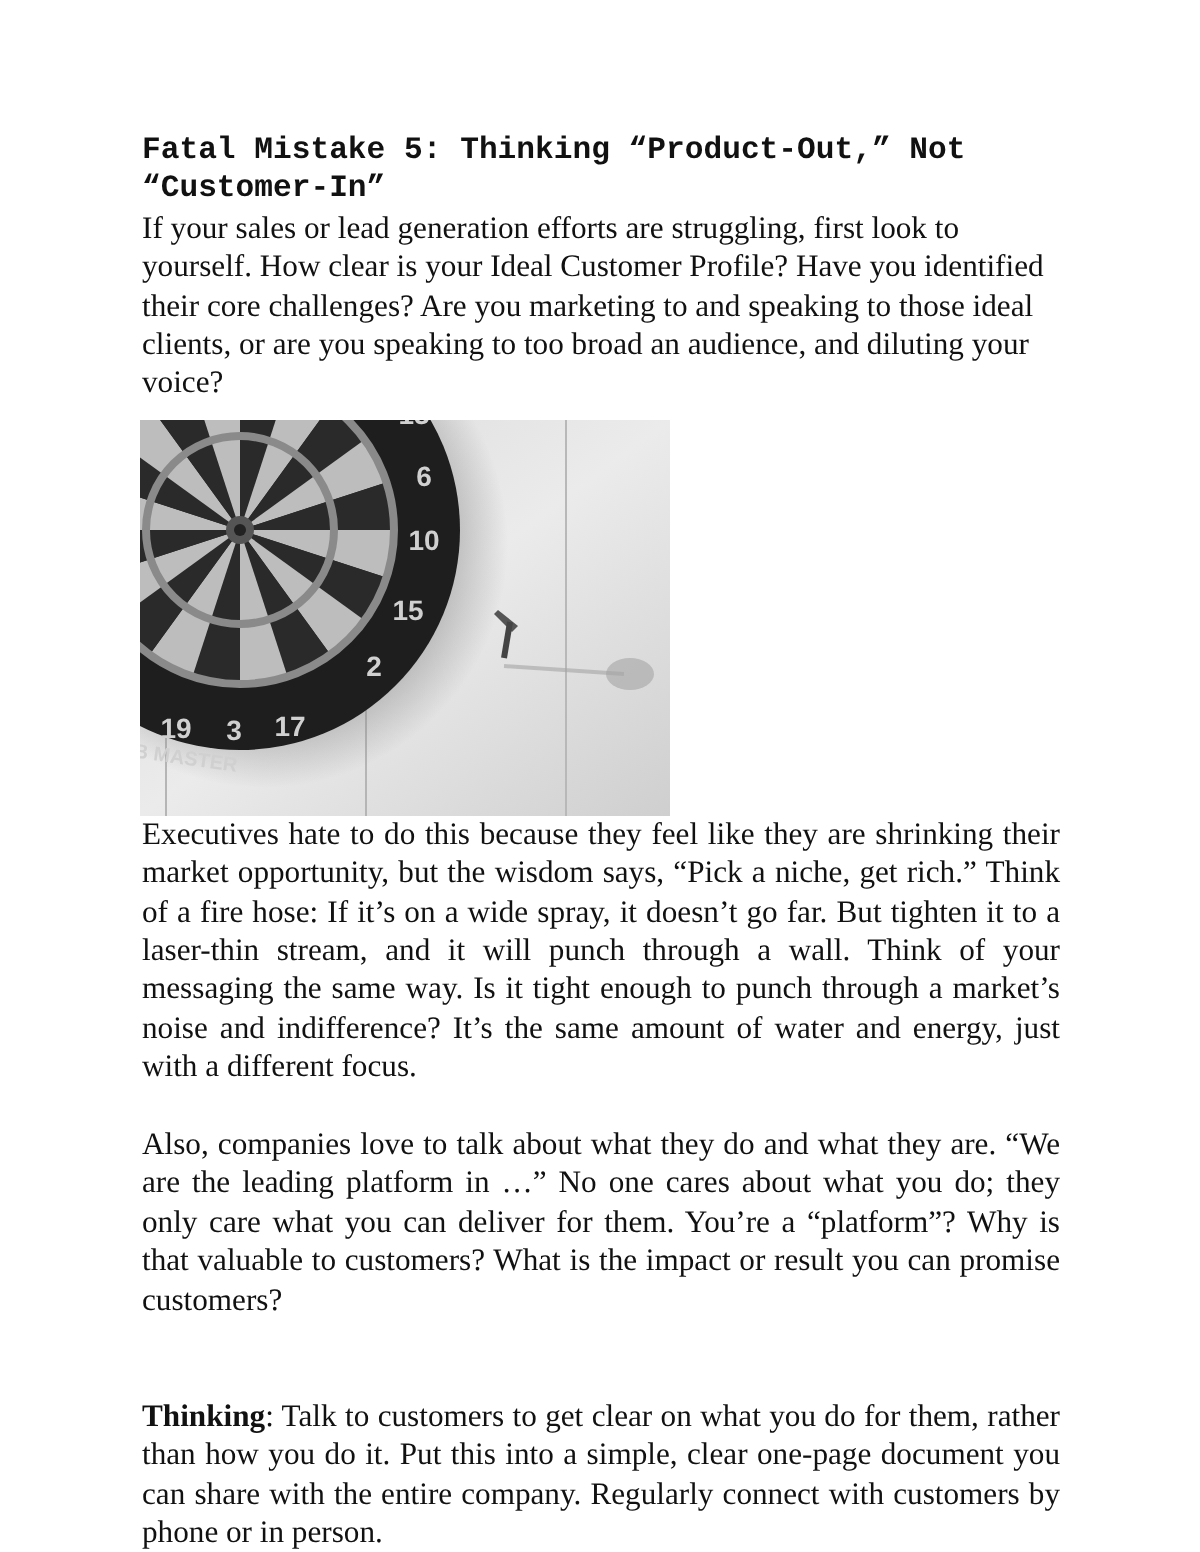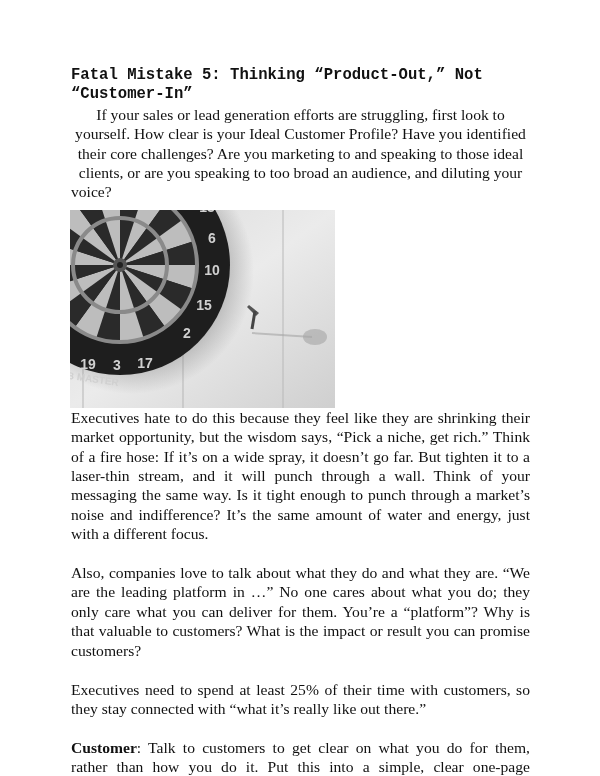--- a/index.html
+++ b/index.html
@@ -4,21 +4,21 @@
   <style>
     html, body { margin: 0; padding: 0; background: #ffffff; }
     body { width: 600px; height: 776px; position: relative; overflow: hidden; }
     .page {
       position: absolute; left: 71px; top: 66px; width: 459px;
       font-family: "Liberation Serif", "DejaVu Serif", serif;
       font-size: 15.6px; line-height: 19.4px; color: #111111;
     }
     .title { font-weight: bold; margin: 0; font-family: Liberation Mono, monospace; }
     p { margin: 0; text-align: justify; }
-    p.first { text-align: center; }
+    p.first { text-align: left; }
     .gap { height: 19.4px; }
     .photo { display: block; width: 265px; height: 198px; margin: 8px 0 0 -1px; }
     .just-last { text-align: justify; text-align-last: left; }
     b { font-weight: bold; }
   </style>
 </head>
 <body>
 
 <div class="page">
   <div class="title">Fatal Mistake 5: Thinking “Product-Out,” Not “Customer-In”</div>
@@ -96,16 +96,15 @@
         <path d="M-1,-2 L9,6 L6,9 L-3,0 Z" fill="#555"></path>
         <line x1="5" y1="4" x2="2" y2="22" stroke="#444" stroke-width="3"></line>
       </g>
     </g>
   </svg>
 
   <p class="just-last">Executives hate to do this because they feel like they are shrinking their market opportunity, but the wisdom says, “Pick a niche, get rich.” Think of a fire hose: If it’s on a wide spray, it doesn’t go far. But tighten it to a laser-thin stream, and it will punch through a wall. Think of your messaging the same way. Is it tight enough to punch through a market’s noise and indifference? It’s the same amount of water and energy, just with a different focus.</p>
   <div class="gap"></div>
   <p class="just-last">Also, companies love to talk about what they do and what they are. “We are the leading platform in …” No one cares about what you do; they only care what you can deliver for them. You’re a “platform”? Why is that valuable to customers? What is the impact or result you can promise customers?</p>
   <div class="gap"></div>
-  <p class="just-last">Executives need to spend at least 25% of their time with customers, so they stay connected with “what it’s really like out there.”</p>
   <div class="gap"></div>
-  <p class="just-last"><b>Customer</b><span>: Talk to customers to get clear on what you do for them, rather than how you do it. Put this into a simple, clear one-page document you can share with the entire company. Regularly connect with customers by phone or in person.</span></p>
+  <p class="just-last"><b>Thinking</b><span>: Talk to customers to get clear on what you do for them, rather than how you do it. Put this into a simple, clear one-page document you can share with the entire company. Regularly connect with customers by phone or in person.</span></p>
 </div>
 
 </body></html>

